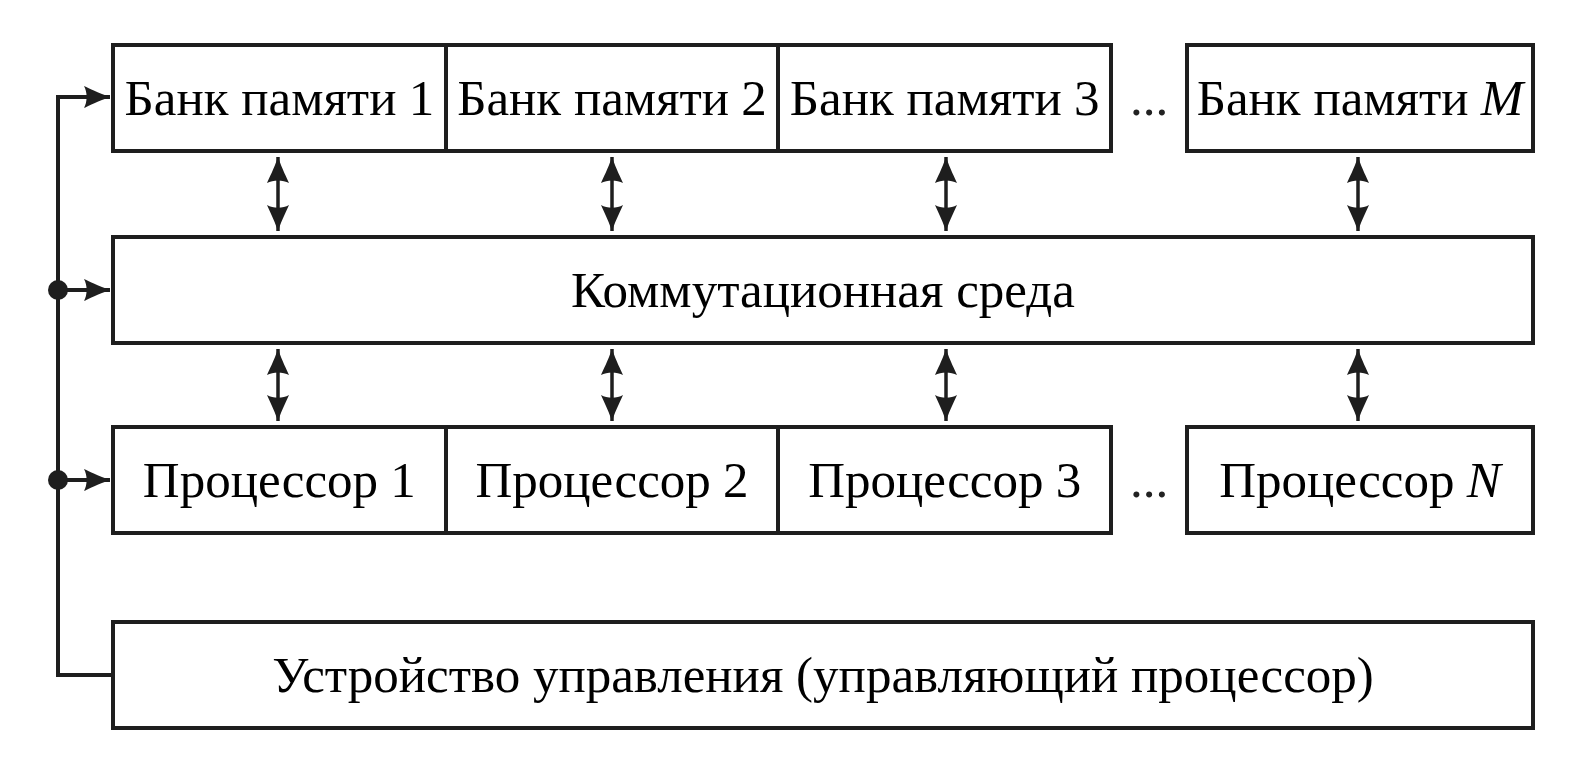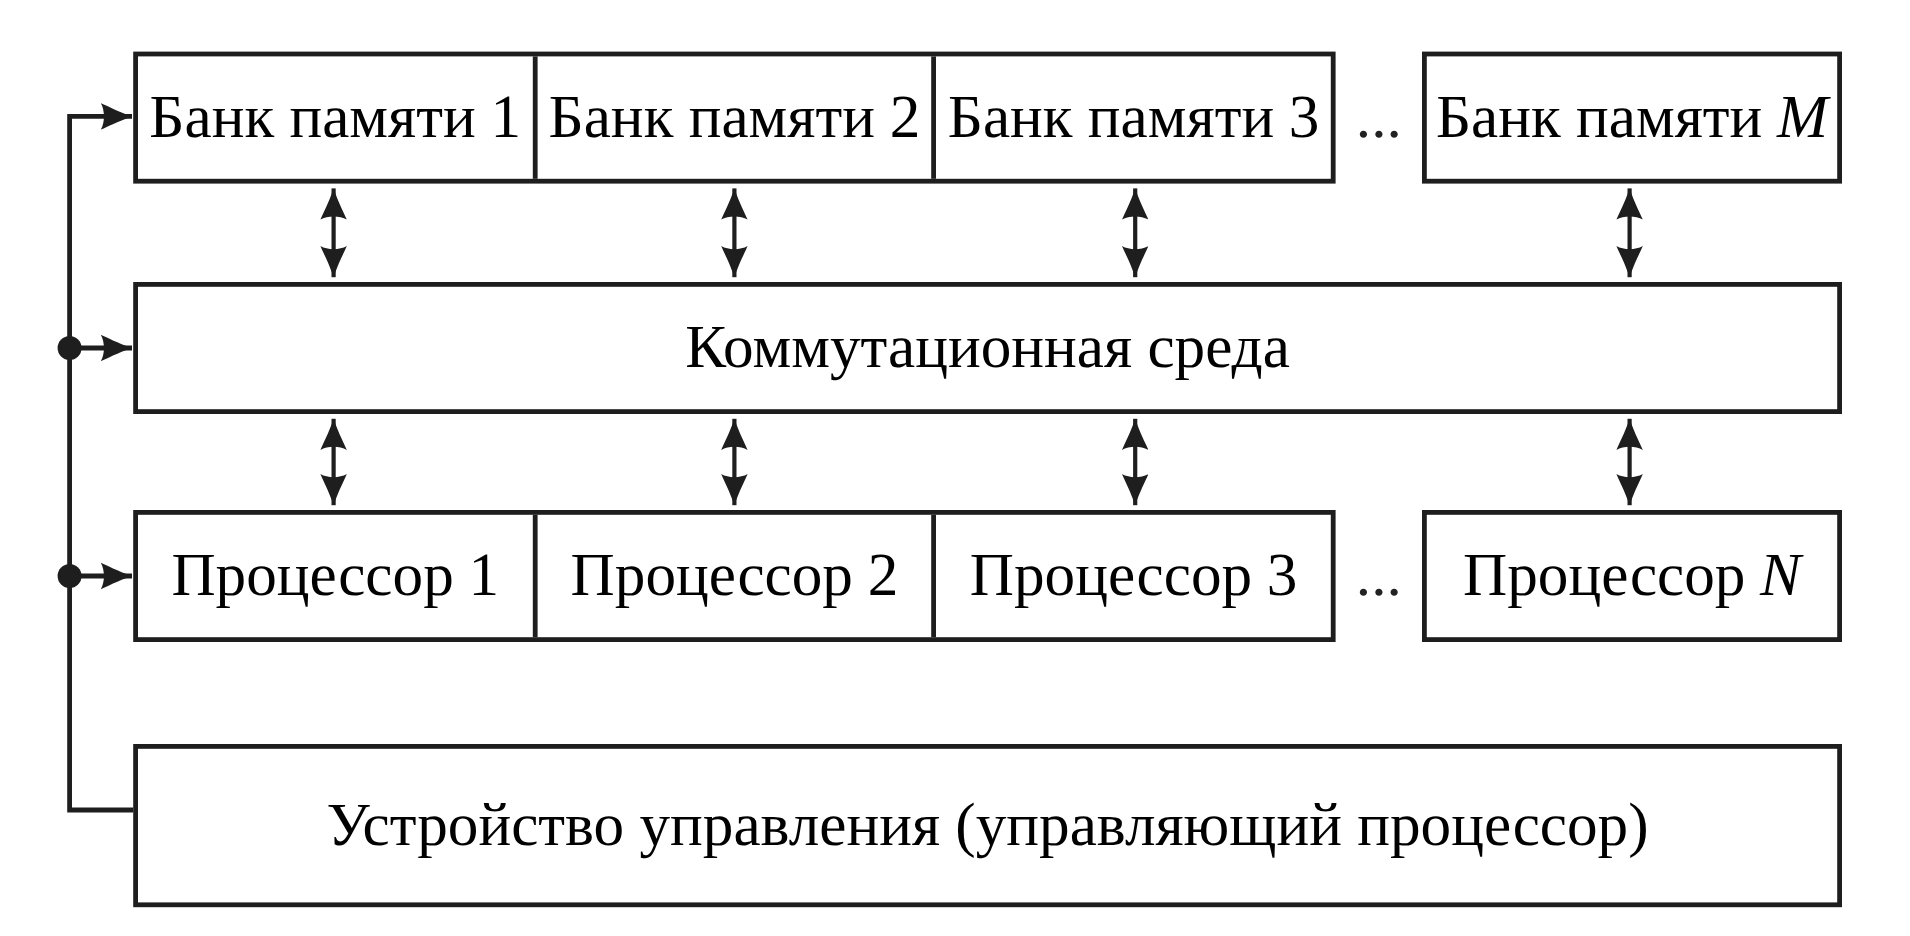--- a/index.html
+++ b/index.html
@@ -71,21 +71,21 @@
     color: #222222;
   }
   
   .mem-group   { left: 111px; top: 43px;  width: 1002px; height: 110px; }
   .mem-last    { left: 1185px; top: 43px; width: 350px;  height: 110px; }
   .mem-dots    { left: 1113px; top: 43px; width: 72px;   height: 110px; }
   .switch-box  { left: 111px; top: 235px; width: 1424px; height: 110px; text-align: center; }
   .proc-group  { left: 111px; top: 425px; width: 1002px; height: 110px; }
   .proc-last   { left: 1185px; top: 425px; width: 350px; height: 110px; }
   .proc-dots   { left: 1113px; top: 425px; width: 72px;  height: 110px; }
-  .control-box { left: 111px; top: 620px; width: 1424px; height: 136px; }
+  .control-box { left: 111px; top: 620px; width: 1424px; height: 110px; }
 </style>
 </head>
 <body>
 
 <div class="canvas">
 
   <svg class="wires" viewBox="0 0 1592 780">
     <defs>
       <marker id="ah" viewBox="0 0 26 22" markerWidth="26" markerHeight="22" refX="26" refY="11" orient="auto-start-reverse" markerUnits="userSpaceOnUse">
         <path d="M26,11 C13,6.5 6,2.5 0,0 C3.5,6 3.5,16 0,22 C6,19.5 13,15.5 26,11 Z" fill="#1e1e1e"></path>

